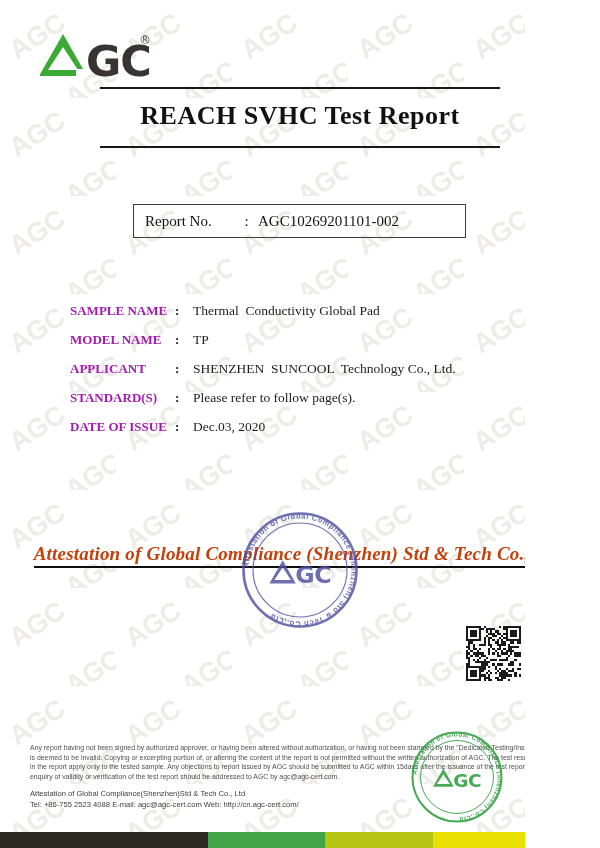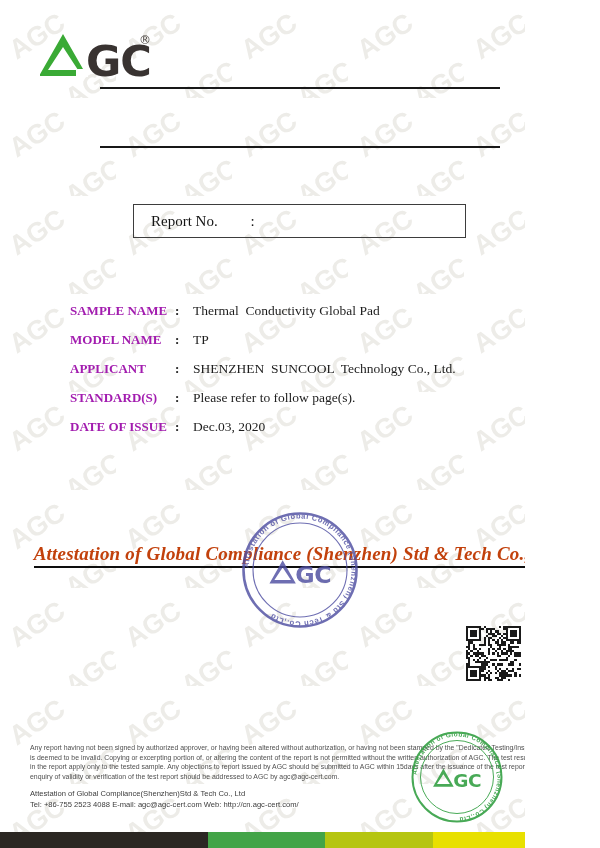--- a/index.html
+++ b/index.html
@@ -19,21 +19,21 @@
   .rule-top{top:87px;}
   .rule-bottom{top:146px;}
   .doc-title{
     position:absolute;left:0;top:101px;width:600px;text-align:center;z-index:1;
     font-size:26px;font-weight:bold;letter-spacing:.5px;color:#111;
   }
   
   .report-box{
     position:absolute;left:133px;top:204px;width:333px;height:34px;z-index:1;
     border:1.5px solid #3d3d3d;display:flex;align-items:center;
-    font-size:15px;color:#151515;box-sizing:border-box;padding-left:17px;
+    font-size:15px;color:#151515;box-sizing:border-box;padding-left:11px;
   }
   .report-box .lbl{width:90px;}
   .report-box .col{width:23px;text-align:center;}
   
   .fields{position:absolute;left:70px;top:296px;width:470px;z-index:1;}
   .frow{display:flex;align-items:center;height:29px;}
   .frow .flabel{width:105px;font-weight:bold;font-size:13px;color:#a21caf;}
   .frow .fcolon{width:18px;font-weight:bold;font-size:13px;text-align:left;}
   .frow .fvalue{font-size:13.5px;color:#1d1d1d;white-space:pre;}
   
@@ -90,25 +90,27 @@
   <svg class="logo" width="112" height="52" viewBox="0 0 112 52">
     <g>
       <path d="M23,6 L47,48 L-1,48 Z M23,19 L38,42 L8,42 Z" fill="#3aaa35" fill-rule="evenodd"></path>
       <rect x="36" y="41" width="12" height="8" fill="#ffffff"></rect>
     </g>
     <text x="46" y="48" class="logo-gc">GC</text>
     <text x="99" y="16" class="logo-reg">®</text>
   </svg>
 
   <div class="rule rule-top"></div>
+  <div class="doc-title">REACH SVHC Test Report</div>
   <div class="rule rule-bottom"></div>
 
   <div class="report-box">
     <span class="lbl">Report No.</span>
     <span class="col">:</span>
+    <span class="val">AGC10269201101-002</span>
   </div>
 
   <div class="fields">
     <div class="frow">
       <span class="flabel">SAMPLE NAME</span>
       <span class="fcolon">:</span>
       <span class="fvalue">Thermal  Conductivity Global Pad</span>
     </div>
     <div class="frow">
       <span class="flabel">MODEL NAME</span>

